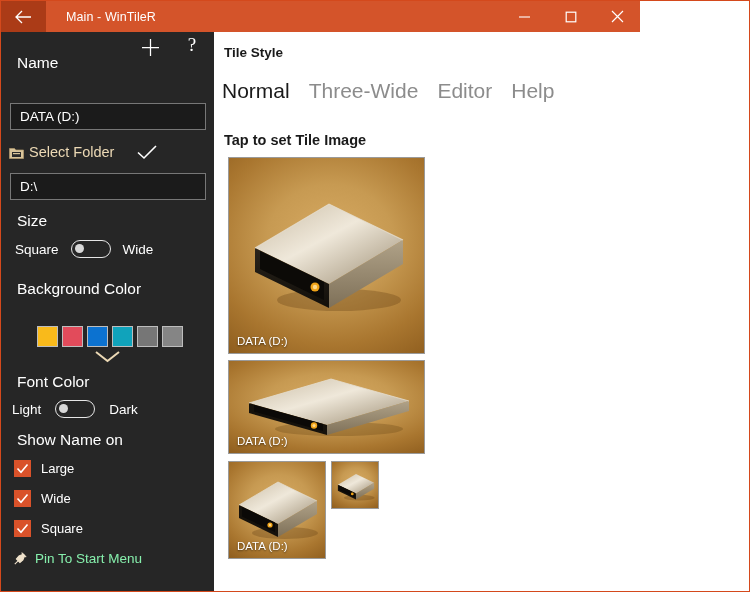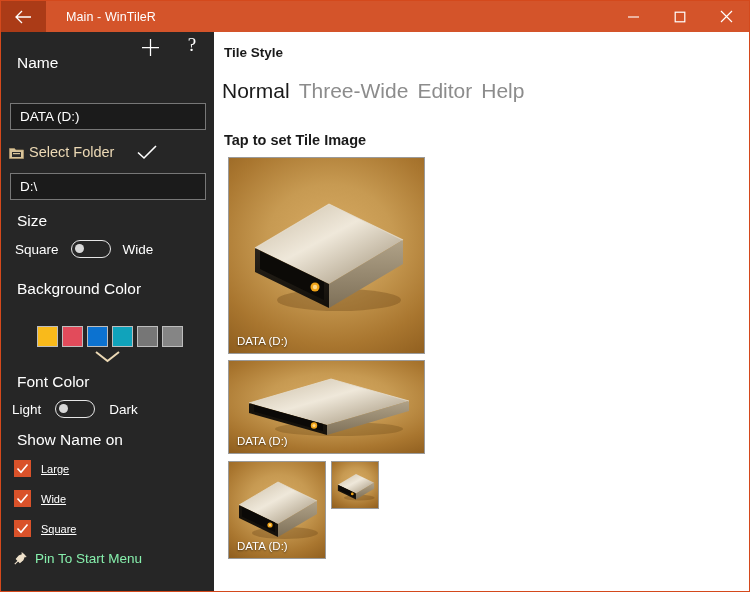--- a/index.html
+++ b/index.html
@@ -13,21 +13,21 @@
     position: relative;
     width: 750px; height: 592px;
     background: #ffffff;
     border: 1px solid #d4491c;
     overflow: hidden;
   }
 
   
   .titlebar {
     position: absolute; top: 0; left: 0;
-    width: 748px; height: 31px;
+    width: 639px; height: 31px;
     background: #d4542a;
     display: flex; align-items: stretch;
   }
   .backbtn {
     width: 45px; height: 31px;
     background: #ab3b17;
     display: flex; align-items: center; justify-content: center;
     cursor: pointer;
   }
   .backbtn svg { display:block; }
@@ -161,42 +161,42 @@
     cursor: pointer;
   }
   .cbrow.r1 { top: 428px; }
   .cbrow.r2 { top: 458px; }
   .cbrow.r3 { top: 488px; }
   .cbox {
     width: 17px; height: 17px;
     background: #d9522a;
     display:flex; align-items:center; justify-content:center;
   }
-  .cbrow span.lab { font-size: 11px; color:#ffffff;text-decoration:underline; }
+  .cbrow span.lab { font-size: 13px; color:#ffffff; }
 
   .pinrow {
     position:absolute; left: 12px; top: 519px;
     display:flex; align-items:center; gap: 7px;
     cursor:pointer;
   }
   .pinrow .lab { font-size: 13.5px; color:#86efac; }
 
   
   .main {
     position: absolute; top: 31px; left: 213px;
     width: 535px; height: 560px;
     background: #ffffff;
   }
   .tile-style-head {
     position:absolute; left: 10px; top: 13px;
     font-size: 13.5px; font-weight: bold; color:#1a1a1a;
   }
   .tabs {
     position:absolute; left: 8px; top: 47px;
-    display:flex; align-items:flex-start; gap: 9px;
+    display:flex; align-items:flex-start; gap: 19px;
   }
   .tab {
     font-size: 21px; font-weight: 400;
     color: #8c8c8c; cursor: pointer;
     font-family: "Liberation Sans", sans-serif;
   }
   .tab.active { color: #1a1a1a; }
   .tap-head {
     position:absolute; left: 10px; top: 100px;
     font-size: 14.5px; font-weight: bold; color:#1a1a1a;

